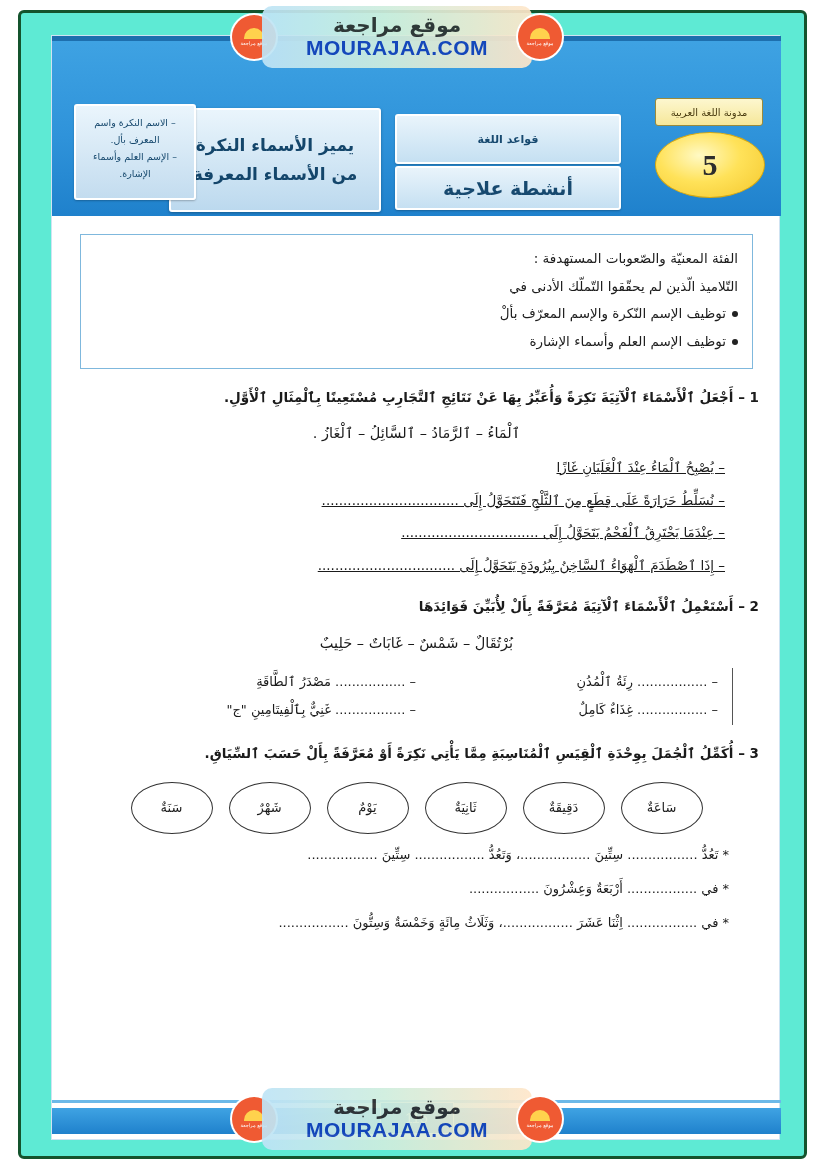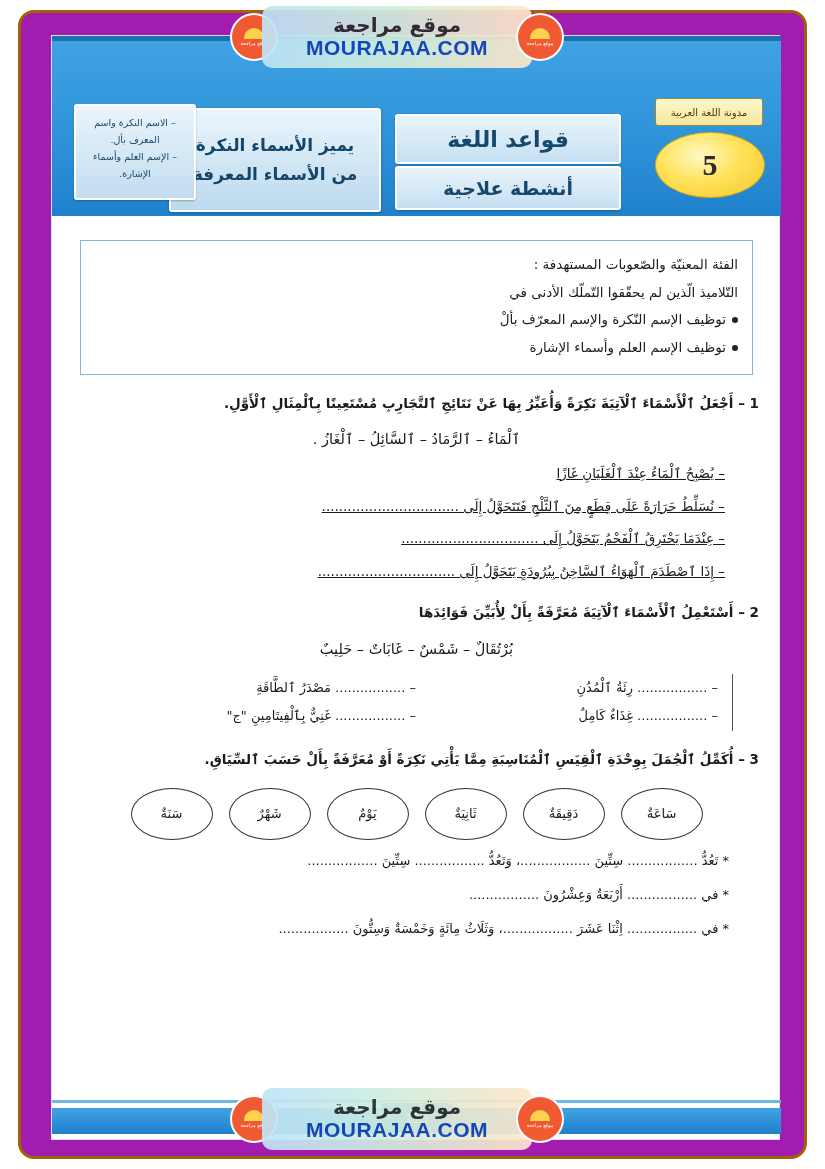--- a/index.html
+++ b/index.html
@@ -15,23 +15,23 @@
     overflow: hidden;
   }
 
   
   .page-frame {
     position: absolute;
     left: 18px;
     top: 10px;
     width: 789px;
     height: 1149px;
-    border: 3px solid #a16207;
-    border-radius: 16px;
-    background: #a21caf;
+    border: 3px solid #14532d;
+    border-radius: 6px;
+    background: #5eead4;
     box-sizing: border-box;
   }
   .page-inner {
     position: absolute;
     left: 30px;
     top: 22px;
     width: 729px;
     height: 1105px;
     border: 1px solid #cfe3f2;
     background: #ffffff;
@@ -155,21 +155,21 @@
     position: absolute;
     width: 222px;
     height: 46px;
     border: 2px solid #ffffff;
     border-radius: 3px;
     background: linear-gradient(180deg,#e9f4fb 0%, #c5e0f2 100%);
     display: flex;
     align-items: center;
     justify-content: center;
     color: #17496f;
-    font-size: 22px;
+    font-size: 11px;
     font-weight: bold;
     box-shadow: 0 1px 2px rgba(0,0,0,.25);
   }
   .hdr-box.b-top { right: 160px; top: 78px; }
   .hdr-box.b-bottom { right: 160px; top: 130px; height: 40px; font-size: 19px; margin-left: 24px; }
   
   .hdr-title {
     position: absolute;
     right: 400px;
     top: 72px;
@@ -212,21 +212,20 @@
     position: absolute;
     left: 0;
     top: 180px;
     width: 729px;
     height: 880px;
     padding: 12px 22px 0 22px;
     box-sizing: border-box;
     direction: rtl;
     color: #1b1b1b;
     font-family: "DejaVu Sans", sans-serif;
-    margin-top: 6px;
   }
 
   .objectives {
     margin: 6px 6px 0 6px;
     border: 1px solid #7fb8dd;
     padding: 10px 14px 12px 14px;
     font-size: 13.5px;
     line-height: 2.05;
     color: #1c1c1c;
   }

